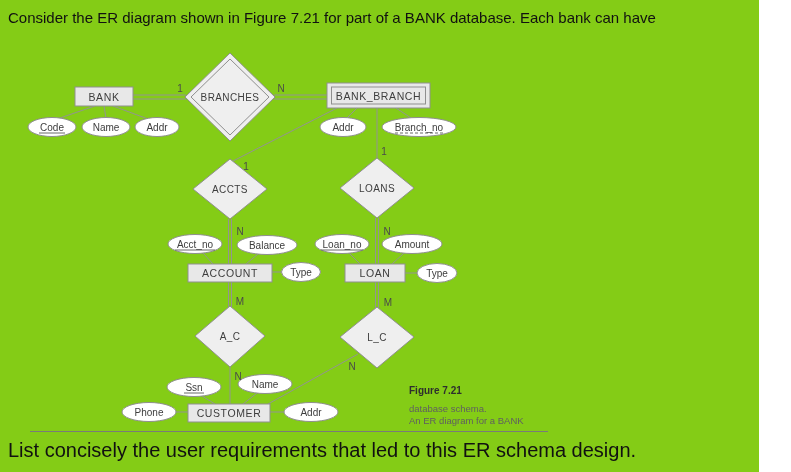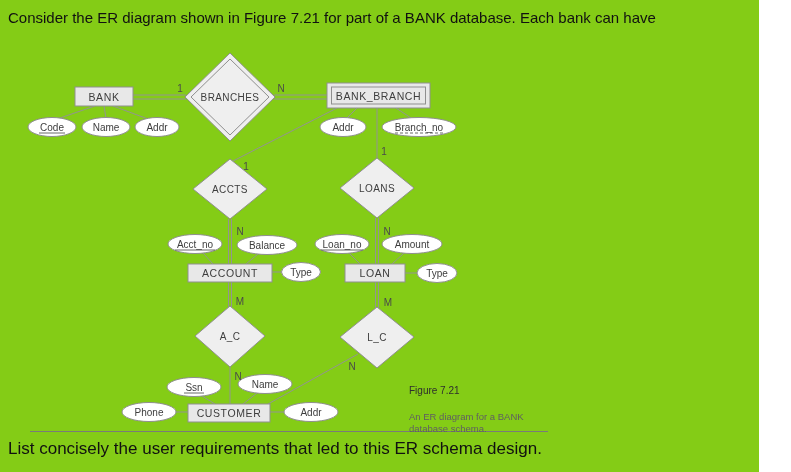--- a/index.html
+++ b/index.html
@@ -9,27 +9,27 @@
     background:#84cc16;
     font-family:"Liberation Sans", sans-serif;
     overflow:hidden;
   }
   .prompt{
     position:absolute;left:8px;top:7px;width:778px;
     font-size:15px;line-height:21px;color:#111;
   }
   .footer-text{
     position:absolute;left:8px;top:439px;width:778px;
-    font-size:17px;color:#111;
+    font-size:20px;color:#111;
   }
   .caption{
     position:absolute;left:409px;top:385px;width:170px;
     font-size:9.5px;line-height:12.5px;color:#606060;
   }
-  .caption .cap-title{font-weight:normal;color:#2e2e2e;font-size:10px;margin-bottom:13px;}
+  .caption .cap-title{font-weight:bold;color:#2e2e2e;font-size:10px;margin-bottom:5px;}
   svg.diagram{position:absolute;left:0;top:0;}
   svg text{
     font-family:"Liberation Sans", sans-serif;
     fill:#3d3d3d;
   }
   text.ent{font-size:10.5px;letter-spacing:0.6px;}
   text.rel{font-size:10px;letter-spacing:0.4px;}
   text.attr{font-size:10px;}
   text.card{font-size:10px;fill:#4a4a4a;}
   .shape{stroke:#8f8f8f;stroke-width:1;}
@@ -175,19 +175,19 @@
     <text class="card" text-anchor="middle" x="240" y="305">M</text>
     <text class="card" text-anchor="middle" x="388" y="306">M</text>
     <text class="card" text-anchor="middle" x="238" y="380">N</text>
     <text class="card" text-anchor="middle" x="352" y="370">N</text>
 
     <line x1="30" y1="431.5" x2="548" y2="431.5" stroke="#7a7a7a" stroke-width="1"></line>
   </svg>
 
   <div class="caption">
     <div class="cap-title">Figure 7.21</div>
+    <div>database schema.</div>
     <div>An ER diagram for a BANK</div>
-    <div>database schema.</div>
   </div>
 
   <div class="footer-text">List concisely the user requirements that led to this ER schema design.</div>
 
 </div>
 
 </body></html>

